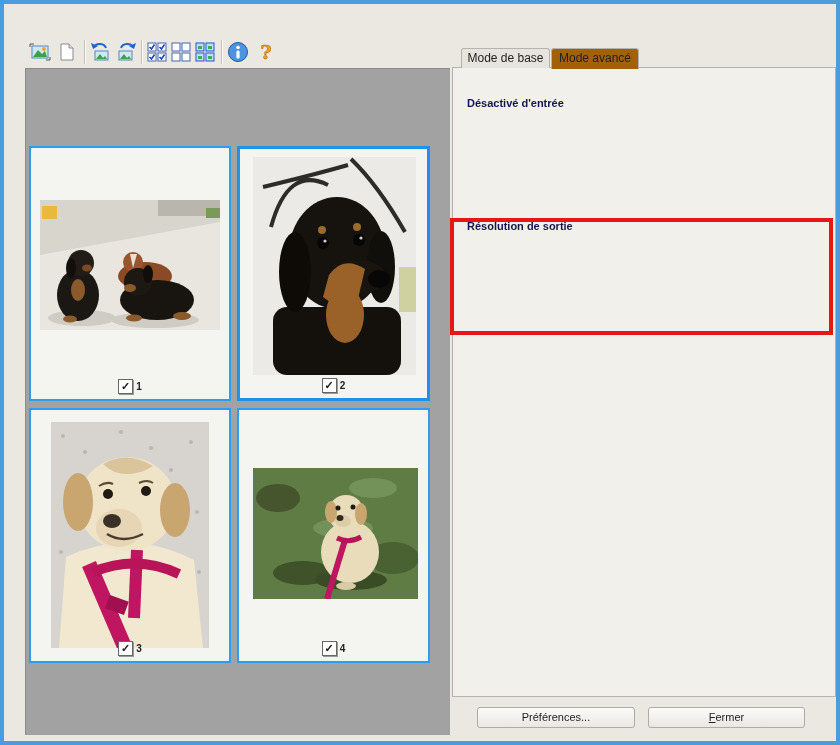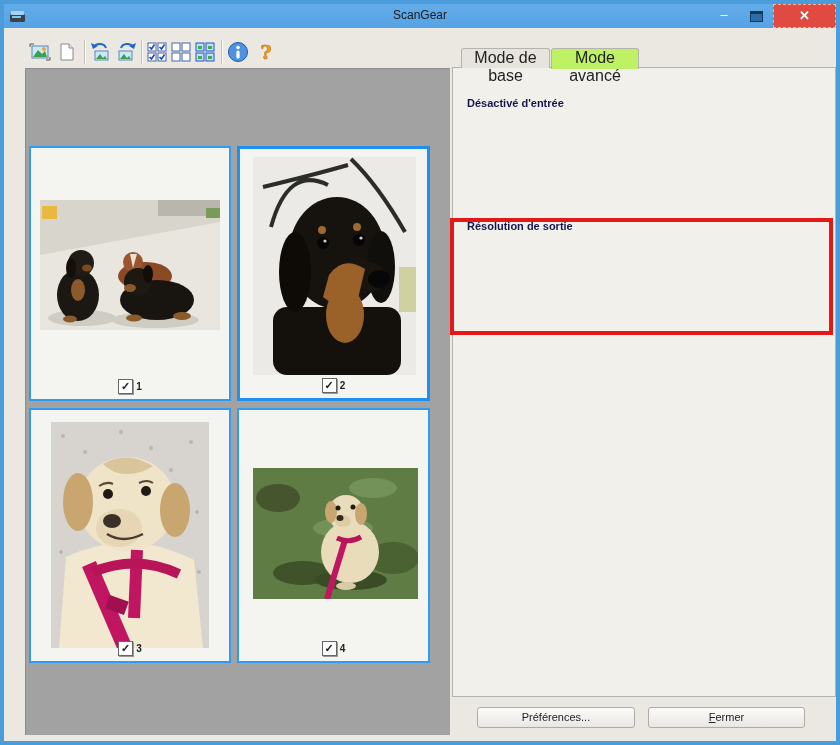--- a/index.html
+++ b/index.html
@@ -17,22 +17,22 @@
   .tsep{position:absolute;top:40px;width:1px;height:24px;background:#c3c0b8;box-shadow:1px 0 0 #fbfaf7;}
   
   .preview{position:absolute;left:25px;top:68px;width:425px;height:667px;background:#a2a2a2;box-shadow:inset 1px 1px 0 #8c8c8c;}
   .frame{position:absolute;background:#f4f4f1;border:2px solid #2f9cf2;box-sizing:border-box;cursor:pointer;}
   .frame.sel{border-width:3px;border-color:#1e90f0;}
   .photo{position:absolute;display:block;}
   .cbrow{position:absolute;left:0;right:0;bottom:5px;text-align:center;font-size:10px;color:#222;}
   .cb{display:inline-block;width:13px;height:13px;background:#fff;border:1px solid #666;box-shadow:1px 1px 0 #999;font-size:11px;line-height:12px;font-weight:bold;color:#222;vertical-align:middle;margin-right:3px;}
   .fnum{vertical-align:middle;font-weight:bold;}
   
-  .tab{position:absolute;top:48px;height:20px;box-sizing:border-box;border:1px solid #b5b3ad;border-bottom:none;border-radius:3px 3px 0 0;background:#e7e4dd;font-size:16px;text-align:center;line-height:18px;color:#222;cursor:pointer;z-index:10;}
-  .tab.active{background:#bef264;height:21px;z-index:12;}
+  .tab{position:absolute;top:48px;height:20px;box-sizing:border-box;border:1px solid #b5b3ad;border-bottom:none;border-radius:3px 3px 0 0;background:#e7e4dd;font-size:12px;text-align:center;line-height:18px;color:#222;cursor:pointer;z-index:10;}
+  .tab.active{background:#a16207;height:21px;z-index:12;}
   .tabpage{position:absolute;left:452px;top:67px;width:384px;height:630px;background:#f2f0ea;border:1px solid #b5b3ad;box-sizing:border-box;z-index:5;}
   .lbl{position:absolute;font-size:11px;color:#22223a;white-space:nowrap;}
   .lbl.b{font-weight:bold;color:#16164e;}
   .grp{position:absolute;border:1px solid #c9c7c0;border-radius:2px;box-shadow:inset 0 0 0 1px #fbfaf7;}
   .grptitle{position:absolute;font-size:11px;font-weight:bold;color:#16164e;background:#f2f0ea;padding:0 3px;white-space:nowrap;z-index:6;}
   .dd{position:absolute;height:20px;background:#fff;border:1px solid #a3adb8;box-sizing:border-box;font-size:11px;color:#222;cursor:pointer;}
   .dd .v{position:absolute;left:5px;top:3px;white-space:nowrap;}
   .dd .a{position:absolute;right:3px;top:3px;font-size:9px;color:#444;}
   .dd.dis{background:#f1f1ee;border-color:#c8c6c2;color:#9a9a9a;cursor:default;}
   .dd.dis .a{color:#b0b0b0;}
@@ -54,33 +54,20 @@
   .sb .ar{position:absolute;left:0;width:15px;height:15px;background:linear-gradient(#fbfaf8,#e4e2dd);border:1px solid #b5b3ad;box-sizing:border-box;font-size:6px;text-align:center;line-height:13px;color:#555;cursor:pointer;}
   .uln{text-decoration:underline;}
   svg{display:block;}
 </style>
 </head>
 <body>
 
 <div class="window">
   <div class="winborder"></div>
 
-  <div class="titlebar">
-    <span class="abs" style="left:6px;top:5px;">
-      <svg width="16" height="14" viewBox="0 0 16 14">
-          <rect x="0" y="5" width="15" height="8" rx="1.5" fill="#3c424a"></rect>
-          <rect x="1" y="2" width="13" height="4" rx="1" fill="#aad2f0"></rect>
-          <rect x="2" y="7" width="9" height="2" fill="#79cbe8"></rect>
-        </svg>
-    </span>
-    <div class="title">ScanGear</div>
-    <div class="wbtn" style="left:705px;width:30px;"><span>–</span></div>
-    <div class="wbtn" style="left:737px;width:30px;"><span class="maxglyph"></span></div>
-    <div class="wbtn close" style="left:769px;width:63px;"><span>✕</span></div>
-  </div>
 
   <button class="tbtn" style="left:28px;">
     <svg width="22" height="22" viewBox="0 0 22 22">
         <path d="M1,3 h4 M1,3 v3 M21,19 h-4 M21,19 v-3" stroke="#555" fill="none"></path>
         <rect x="3" y="5" width="16" height="12" fill="#cfe8f8" stroke="#5588bb"></rect>
         <path d="M4,16 L9,9 L13,13 L16,10 L18,16 Z" fill="#3f9e4f"></path>
         <circle cx="15" cy="8" r="2" fill="#f0a830"></circle>
       </svg>
   </button>
   <button class="tbtn" style="left:55px;">

